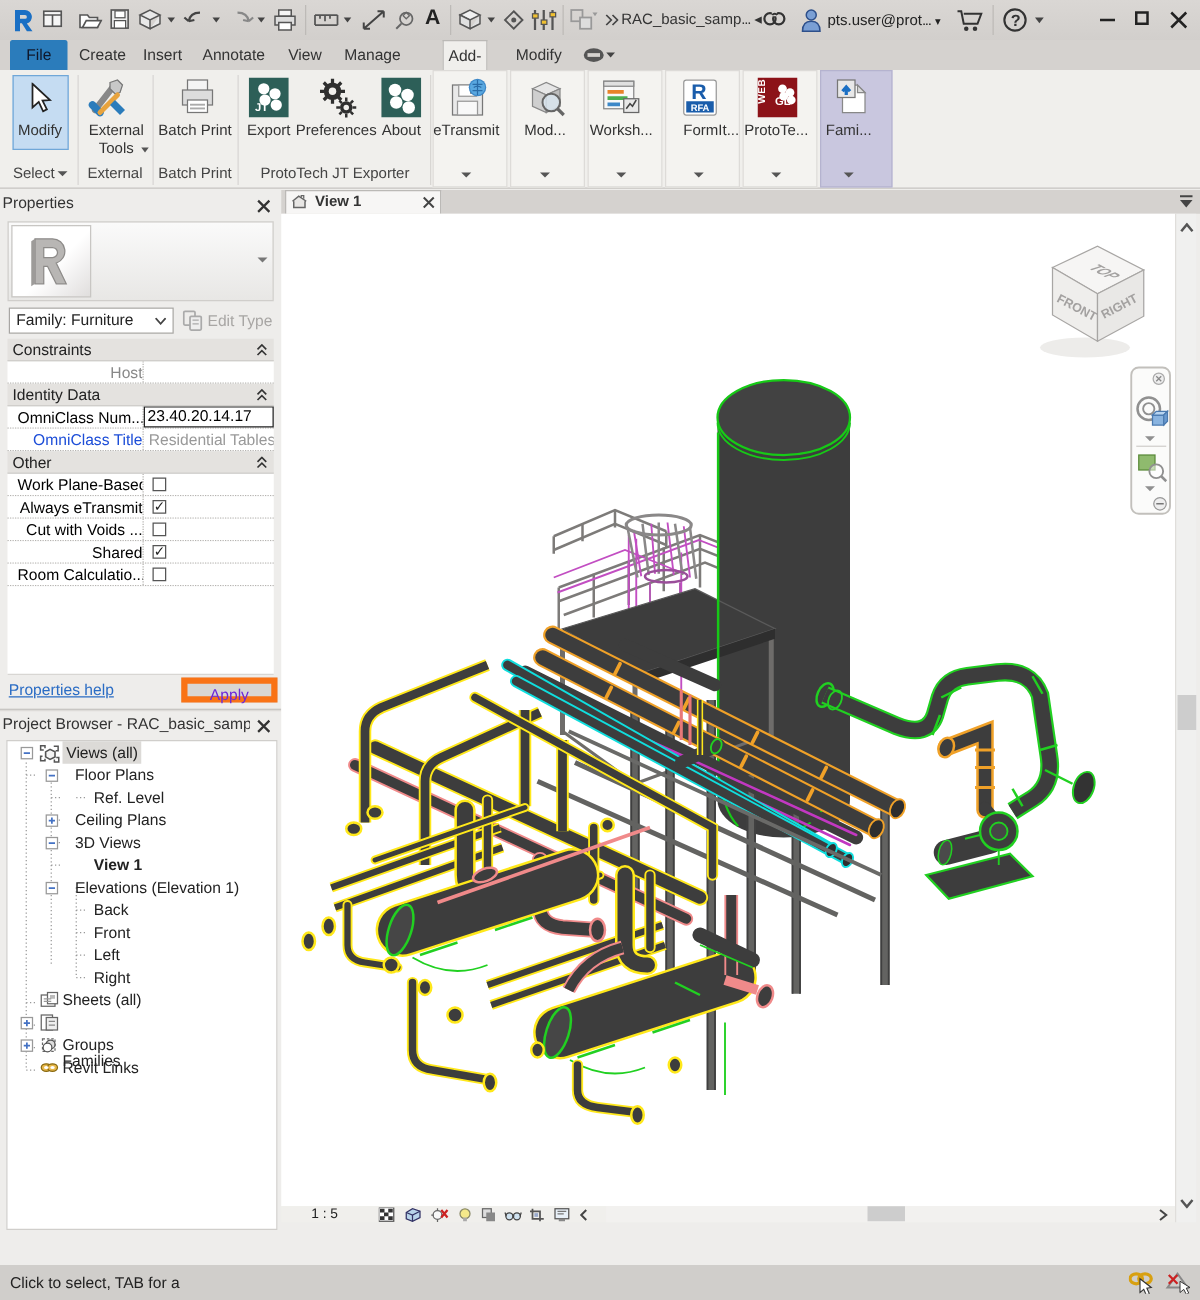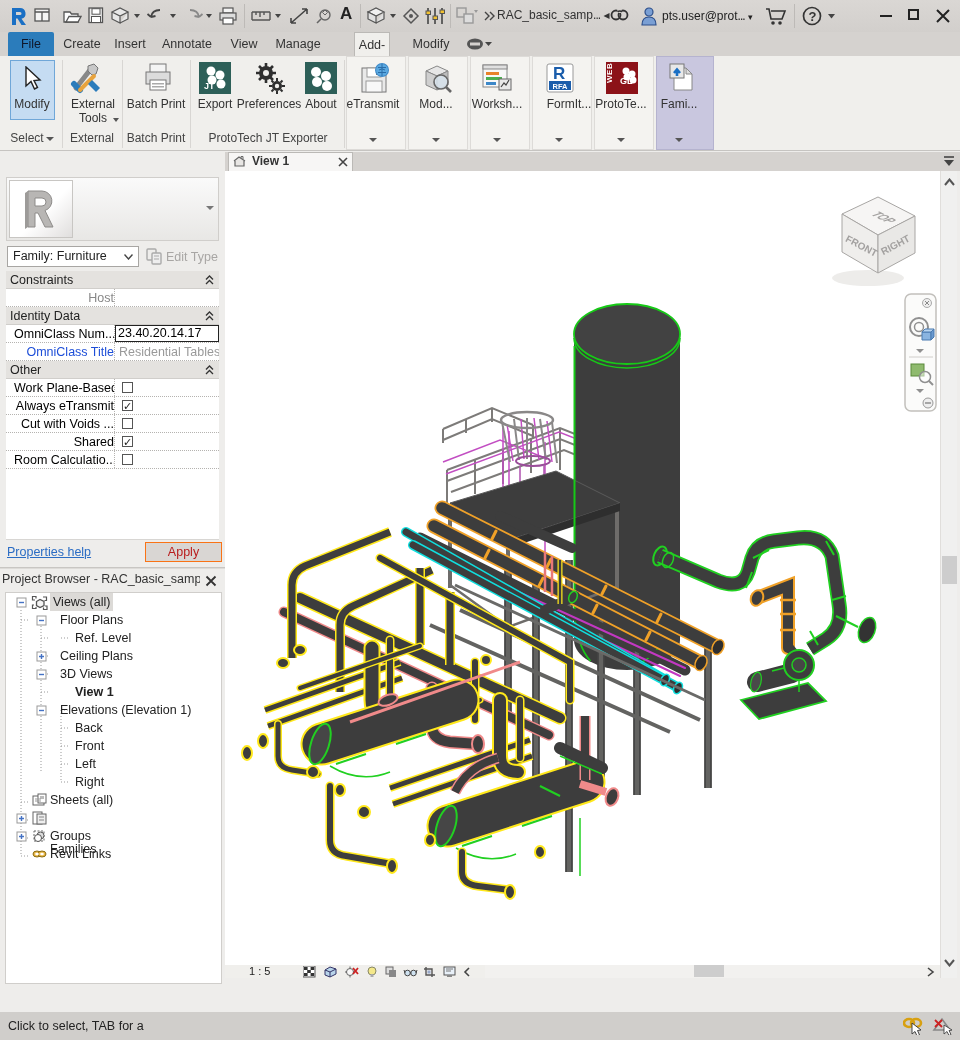--- a/index.html
+++ b/index.html
@@ -311,20 +311,25 @@
   <svg style="position:absolute;left:666px;top:6px" width="32" height="32" viewBox="0 0 32 32">
     <path d="M8 6 h12 l6 6 v16 h-18 z" fill="#fff" stroke="#888"></path>
     <path d="M20 6 l6 6 h-6 z" fill="#ddd" stroke="#888"></path>
     <rect x="4" y="2" width="14" height="14" fill="#e8e8e8" stroke="#777"></rect>
     <path d="M11 14 V8 M8 11 l3 -3.5 3 3.5" stroke="#1a6fc4" stroke-width="2.6" fill="none"></path>
   </svg>
   <div class="rbtn-text" style="left:679px;top:41px;">Fami...</div>
   <div class="dropv" style="left:675px;top:82px;"></div>
 </div>
 <div class="abs" id="leftpane">
+  <div id="props-head">Properties
+    <svg style="position:absolute;right:6px;top:4px" width="12" height="12" viewBox="0 0 12 12">
+        <path d="M1.5 1.5 L10.5 10.5 M10.5 1.5 L1.5 10.5" stroke="#333" stroke-width="1.8"></path>
+      </svg>
+  </div>
   <div id="prop-preview">
     <div id="prevbox">
       <svg width="62" height="56" viewBox="0 0 62 56">
         <path d="M18 46 V10 h14 a10 10 0 0 1 3 19.5 L43 46 h-8 l-7 -14 h-3 v14 Z M25 17 v8 h7 a4 4 0 0 0 0-8 z" fill="#b8b6b4" stroke="#8d8b89" stroke-width="1"></path>
         <path d="M18 46 l-3 2 V12 l3 -2 z" fill="#9d9b99"></path>
       </svg>
     </div>
     <div class="dropv" style="right:4px;top:28px;border-top-color:#777;"></div>
   </div>
   <div id="combo">Family: Furniture
@@ -387,21 +392,21 @@
     <div class="grow">
         <div class="gl">Room Calculatio...</div>
         <div class="gv">
           <div class="cb"></div>
         </div>
       </div>
   </div>
   <div style="position:absolute;left:6px;top:317px;width:213px;height:71px;background:#fff;border-bottom:1px solid #d8d6d3;"></div>
   <div id="props-help-row">
     <div style="position:absolute;left:7px;top:5px;font-size:12.5px;color:#2a6cc4;text-decoration:underline;">Properties help</div>
-    <div style="position:absolute;left:145px;top:2px;width:77px;height:20px;background:#d9d6d3;border:1px solid #f97316;color:#b91c1c;font-size:12.5px;text-align:center;line-height:19px;">Apply</div>
+    <div style="position:absolute;left:145px;top:2px;width:77px;height:20px;background:#d9d6d3;border:5px solid #f97316;color:#6d28d9;font-size:12.5px;text-align:center;line-height:19px;">Apply</div>
   </div>
   <div style="position:absolute;left:0;top:415px;width:225px;height:2px;background:#dddbd8;border-top:1px solid #c8c6c3;"></div>
   <div id="pb-head"><span style="display:inline-block;width:198px;overflow:hidden;white-space:nowrap;">Project Browser - RAC_basic_sampl...</span>
     <svg style="position:absolute;right:6px;top:3px" width="12" height="12" viewBox="0 0 12 12">
         <path d="M1.5 1.5 L10.5 10.5 M10.5 1.5 L1.5 10.5" stroke="#333" stroke-width="1.8"></path>
       </svg>
   </div>
   <div id="tree">
     <svg class="abs" style="left:0;top:0" width="217" height="286" viewBox="0 0 217 286">
       <g stroke="#999" stroke-dasharray="1,2">

